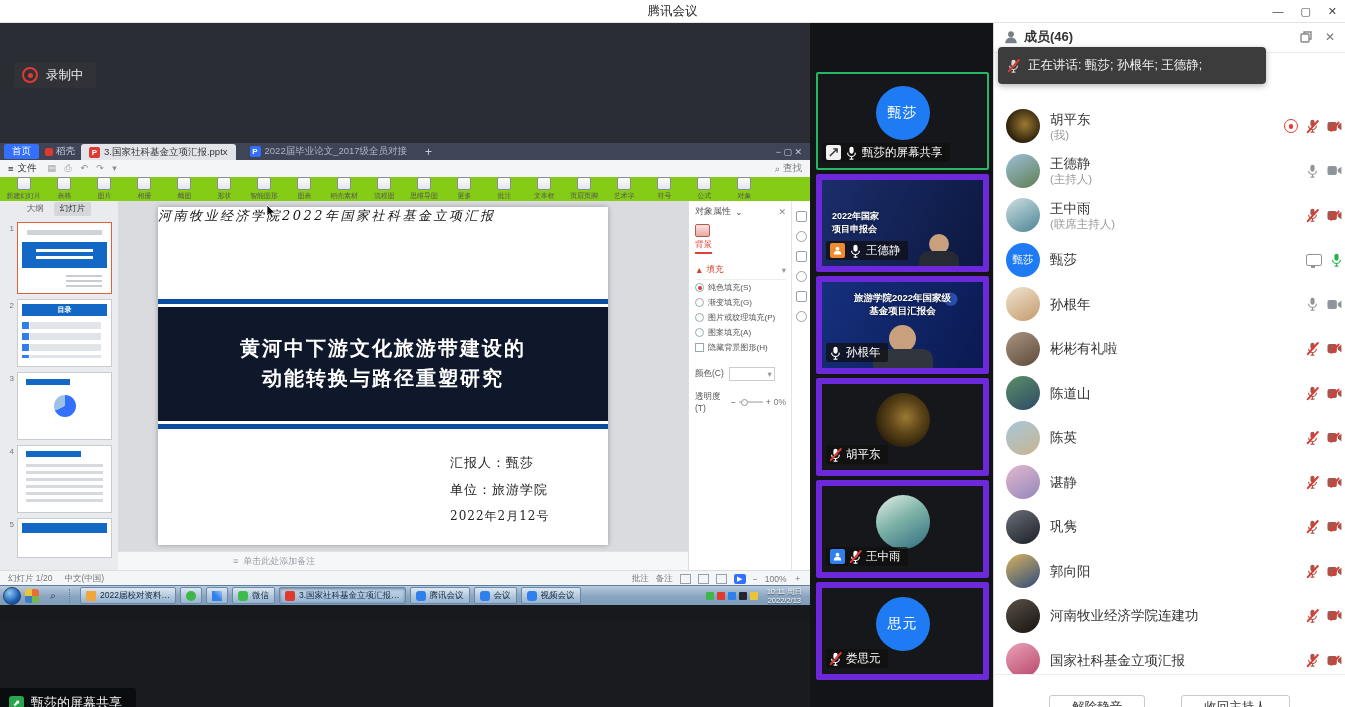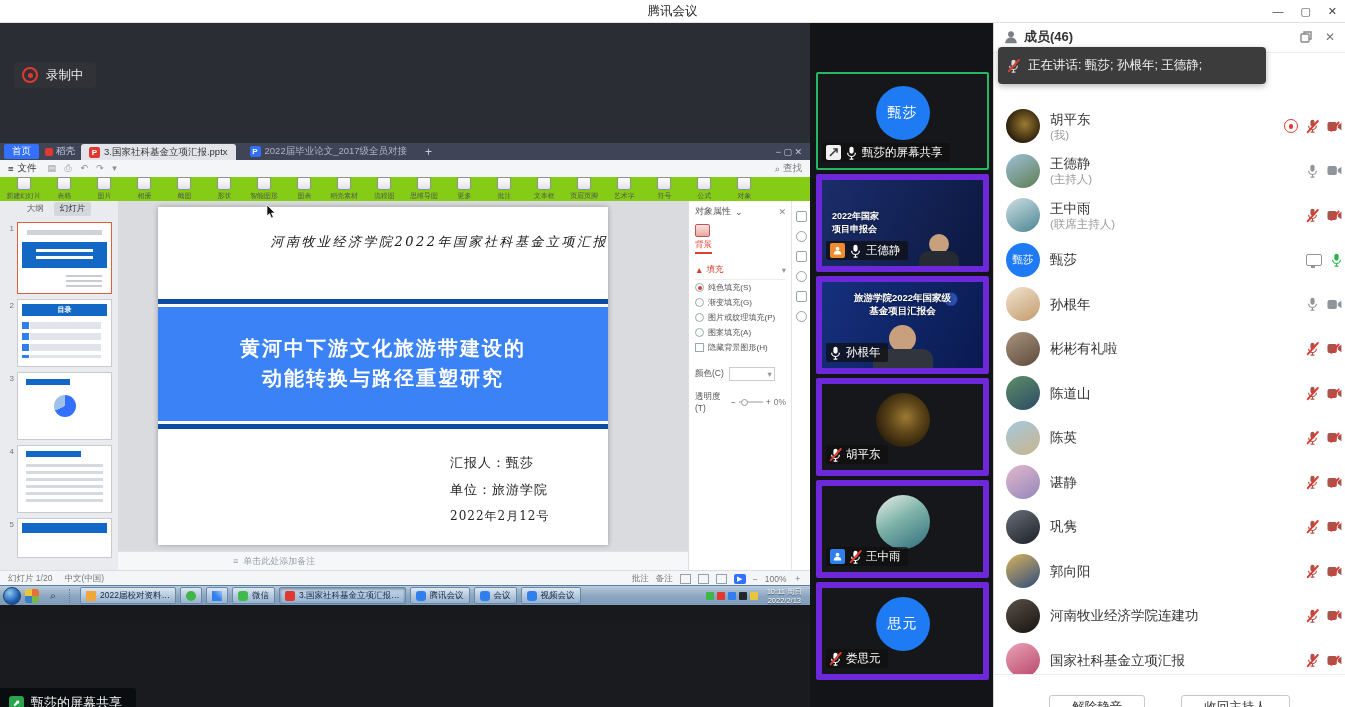--- a/index.html
+++ b/index.html
@@ -77,26 +77,26 @@
   .t3 .d2{position:absolute;top:22px;left:36px;width:22px;height:22px;border-radius:50%;background:conic-gradient(#3370ff 0 68%,#9ec1e8 0);}
   .t4{height:66px;}
   .t4 .d1{position:absolute;top:5px;left:8px;right:30px;height:6px;background:#1268c4;}
   .t4 .d2{position:absolute;top:18px;left:8px;right:8px;bottom:8px;background:repeating-linear-gradient(#d6d9dd 0 3px,transparent 3px 7px);}
   .t5{height:38px;}
   .t5 .d1{position:absolute;top:4px;left:4px;right:4px;height:10px;background:#1268c4;}
 
   .w-main{position:absolute;left:118px;right:122px;top:0;bottom:0;background:#d9dbdf;}
   .cursor{position:absolute;left:148px;top:4px;z-index:3;}
   .slide{position:absolute;left:40px;top:6px;width:450px;height:338px;background:#fff;box-shadow:0 0 5px rgba(0,0,0,.3);}
-  .s-head{margin-top:26px;text-align:right;font-family:"DejaVu Serif","Liberation Serif",serif;font-style:italic;
-          font-size:13px;letter-spacing:2.5px;color:#151515;padding-left:28px;}
+  .s-head{text-align:left;font-family:"DejaVu Serif","Liberation Serif",serif;font-style:italic;
+          font-size:13px;letter-spacing:2.5px;color:#151515;}
   .s-band{position:absolute;left:0;top:92px;width:100%;}
   .s-band .bl{display:block;height:5px;background:#0c4da2;}
   .s-band .gap{display:block;height:3px;background:#fff;}
-  .s-core{height:114px;background:#3b82f6;color:#fff;text-align:center;font-weight:bold;font-size:20px;
+  .s-core{height:114px;background:#0f172a;color:#fff;text-align:center;font-weight:bold;font-size:20px;
           line-height:30px;letter-spacing:2px;padding-top:26px;box-sizing:border-box;}
   .s-meta{position:absolute;left:292px;top:242px;font-family:"DejaVu Serif","Liberation Serif",serif;
           font-size:13px;color:#222;line-height:27px;letter-spacing:1px;}
   .s-meta .s-date{font-size:12px;}
   .w-notes{position:absolute;left:0;right:0;bottom:0;height:18px;background:#f6f7f9;border-top:1px solid #e0e1e4;
            display:flex;align-items:center;gap:5px;padding-left:115px;font-size:9px;color:#9aa0a8;}
 
   .w-props{position:absolute;right:18px;width:104px;top:0;bottom:0;background:#fff;border-left:1px solid #dcdde0;
            padding:4px 6px;box-sizing:border-box;font-size:8.5px;color:#555;}
   .wp-head{display:flex;align-items:center;gap:4px;color:#555;font-size:9px;}

